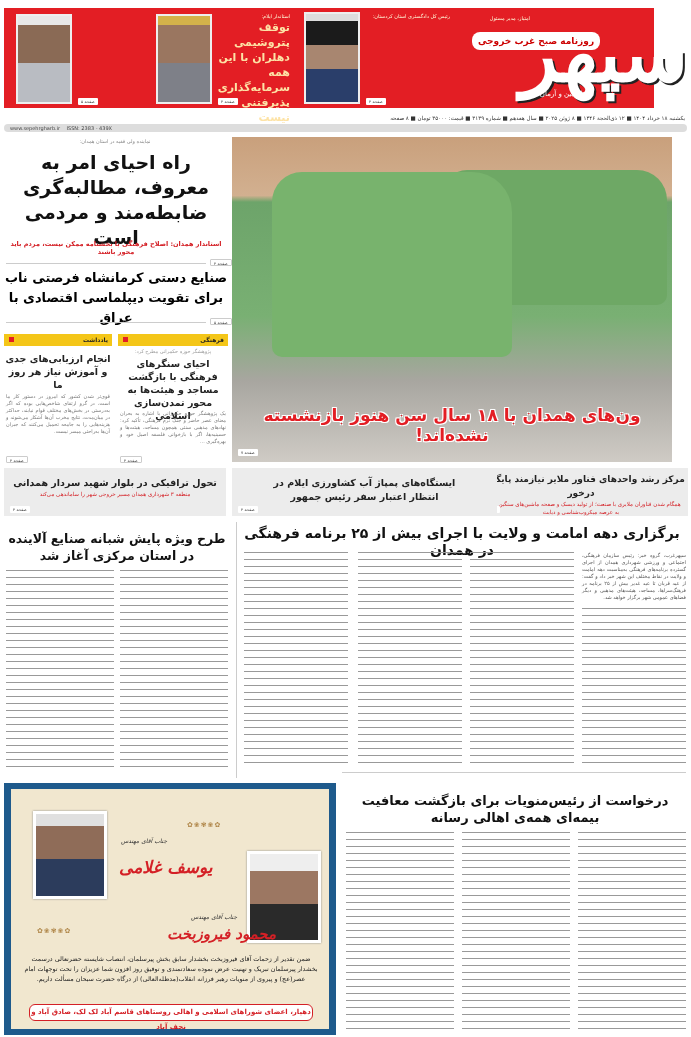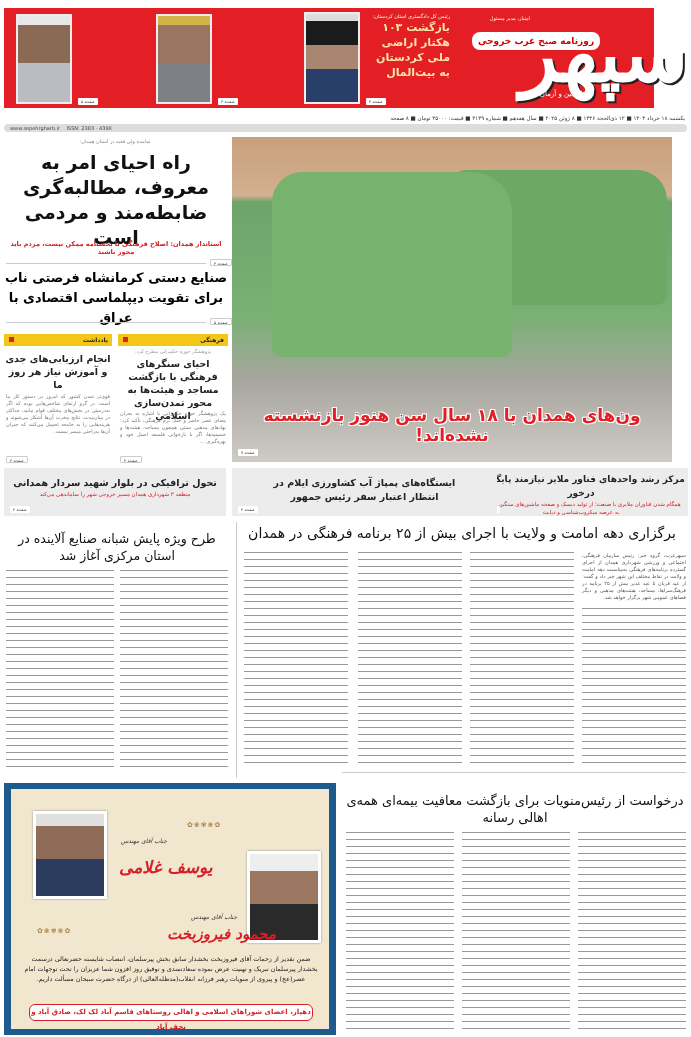--- a/index.html
+++ b/index.html
@@ -31,21 +31,21 @@
 
 #mainphoto{left:232px;top:137px;width:440px;height:325px;background:linear-gradient(180deg,#c9a07c 0%,#d2b090 18%,#6da46a 20%,#79b073 55%,#a8a6a0 75%,#cfcbc5 100%)}
 #van1{left:40px;top:35px;width:240px;height:185px;background:#78b36d;border-radius:30px 40px 10px 10px}
 #van2{left:210px;top:33px;width:225px;height:135px;background:#6ea865;border-radius:25px 30px 10px 10px}
 #photo-caption{left:0;top:268px;width:440px;text-align:center;font-weight:bold;font-size:17px;color:#e31e24;text-shadow:1px 1px 0 #fff,-1px -1px 0 #fff,1px -1px 0 #fff,-1px 1px 0 #fff}
 
 .greybox{position:absolute;background:#ececec;text-align:center}
 .gtitle{font-weight:bold;font-size:9.5px;line-height:14px;color:#222}
 .gsub{font-size:5.5px;color:#d42026;line-height:8px}
 
-.art-title{position:absolute;text-align:center;font-weight:normal;font-size:12px;line-height:17px;color:#111}
+.art-title{position:absolute;text-align:center;font-weight:bold;font-size:12px;line-height:17px;color:#111}
 .col-lines{position:absolute;background:repeating-linear-gradient(180deg,#999 0 1px,transparent 1px 7px)}
 
 #ad{left:4px;top:783px;width:332px;height:252px;background:#1e5a8c;padding:6px}
 #ad-inner{position:absolute;left:7px;top:6px;width:318px;height:240px;background:#f1e7cf}
 .ad-photo{position:absolute;border:3px solid #fff;box-shadow:0 0 2px #888}
 .ad-name{position:absolute;font-family:"DejaVu Serif",serif;font-weight:bold;color:#d42026;font-style:italic}
 .ad-title{position:absolute;font-size:6px;color:#333;font-style:italic}
 .ornament{position:absolute;height:8px;color:#b0874a;font-size:7px;letter-spacing:1px}
 #ad-text{position:absolute;left:10px;top:165px;width:300px;font-size:6.4px;line-height:10px;color:#222;text-align:center}
 #ad-footer{position:absolute;left:18px;top:215px;width:284px;height:17px;background:#fff;border:1px solid #d42026;border-radius:6px;color:#d42026;font-weight:bold;font-size:7px;text-align:center;line-height:15px}
@@ -53,26 +53,29 @@
 </head>
 <body>
 
 <div id="masthead" class="abs">
   <div id="redband" class="abs"></div>
 
   <div class="photo" style="left:16px;top:14px;width:56px;height:90px;background:linear-gradient(#e8e8e8 0 10%,#8a6a55 10% 55%,#b9bcc2 55%)"></div>
   <div class="pg" style="left:78px;top:98px">صفحه ۵</div>
 
   <div class="photo" style="left:156px;top:14px;width:56px;height:90px;background:linear-gradient(#d4b24a 0 10%,#9a7660 10% 55%,#7e8088 55%)"></div>
+  <div class="hl-box" style="left:216px;width:74px">
+    <div class="kicker">استاندار ایلام:</div>
+    <div>توقف پتروشیمی دهلران با این همه سرمایه‌گذاری پذیرفتنی نیست</div>
+  </div>
   <div class="pg" style="left:218px;top:98px">صفحه ۲</div>
 
   <div class="photo" style="left:304px;top:12px;width:56px;height:92px;background:linear-gradient(#ddd 0 8%,#1b1b1b 8% 35%,#a88670 35% 62%,#2a3e6a 62%)"></div>
   <div class="hl-box" style="left:364px;width:86px">
     <div class="kicker">رئیس کل دادگستری استان کردستان:</div>
-    <div>بازگشت ۱۰۳ هکتار اراضی ملی کردستان به بیت‌المال</div>
   </div>
   <div class="pg" style="left:366px;top:98px">صفحه ۲</div>
 
   <div id="logo-box" class="abs">
     <div class="kicker" style="position:absolute;right:160px;top:4px;color:#ffd">امتیاز، مدیر مسئول</div>
     <div id="paper-sub">روزنامه صبح غرب خروجی</div>
     <div id="logo-big">سپهر</div>
     <div id="motto">ما واقع‌بین و آرمان‌گراییم</div>
   </div>
 </div>

